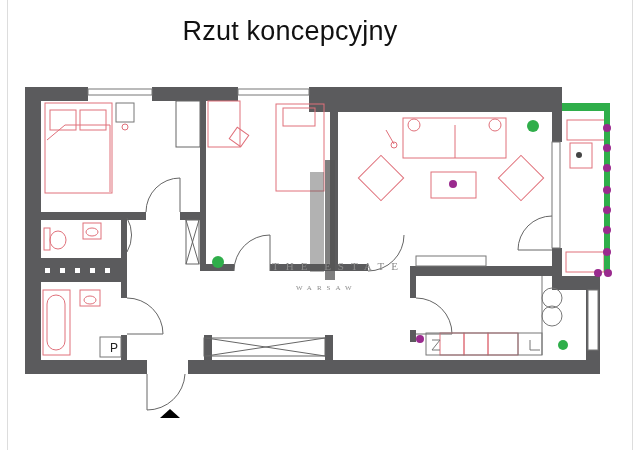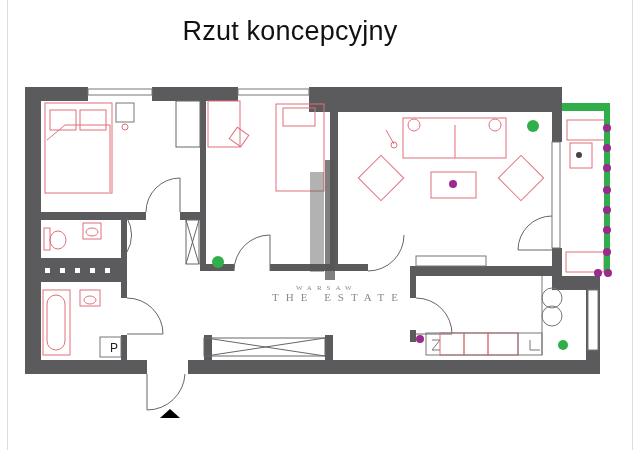--- a/index.html
+++ b/index.html
@@ -145,14 +145,14 @@
   </g>
   <circle cx="579" cy="155" r="3" fill="#444"></circle>
 
   <g fill="#555" opacity="0.75">
     <rect x="310" y="172" width="14" height="100" opacity="0.6"></rect>
     <rect x="325" y="160" width="10" height="120"></rect>
   </g>
   <polygon points="160,418 180,418 170,409" fill="#000"></polygon>
 </svg>
 
-<div class="wm" style="left:272px;top:260px;font-size:11px;margin-top:31px;">THE ESTATE</div>
+<div class="wm" style="left:272px;top:260px;font-size:11px;">THE ESTATE</div>
 <div class="wm" style="left:296px;top:284px;font-size:7px;letter-spacing:5px;">WARSAW</div>
 
 </body></html>

